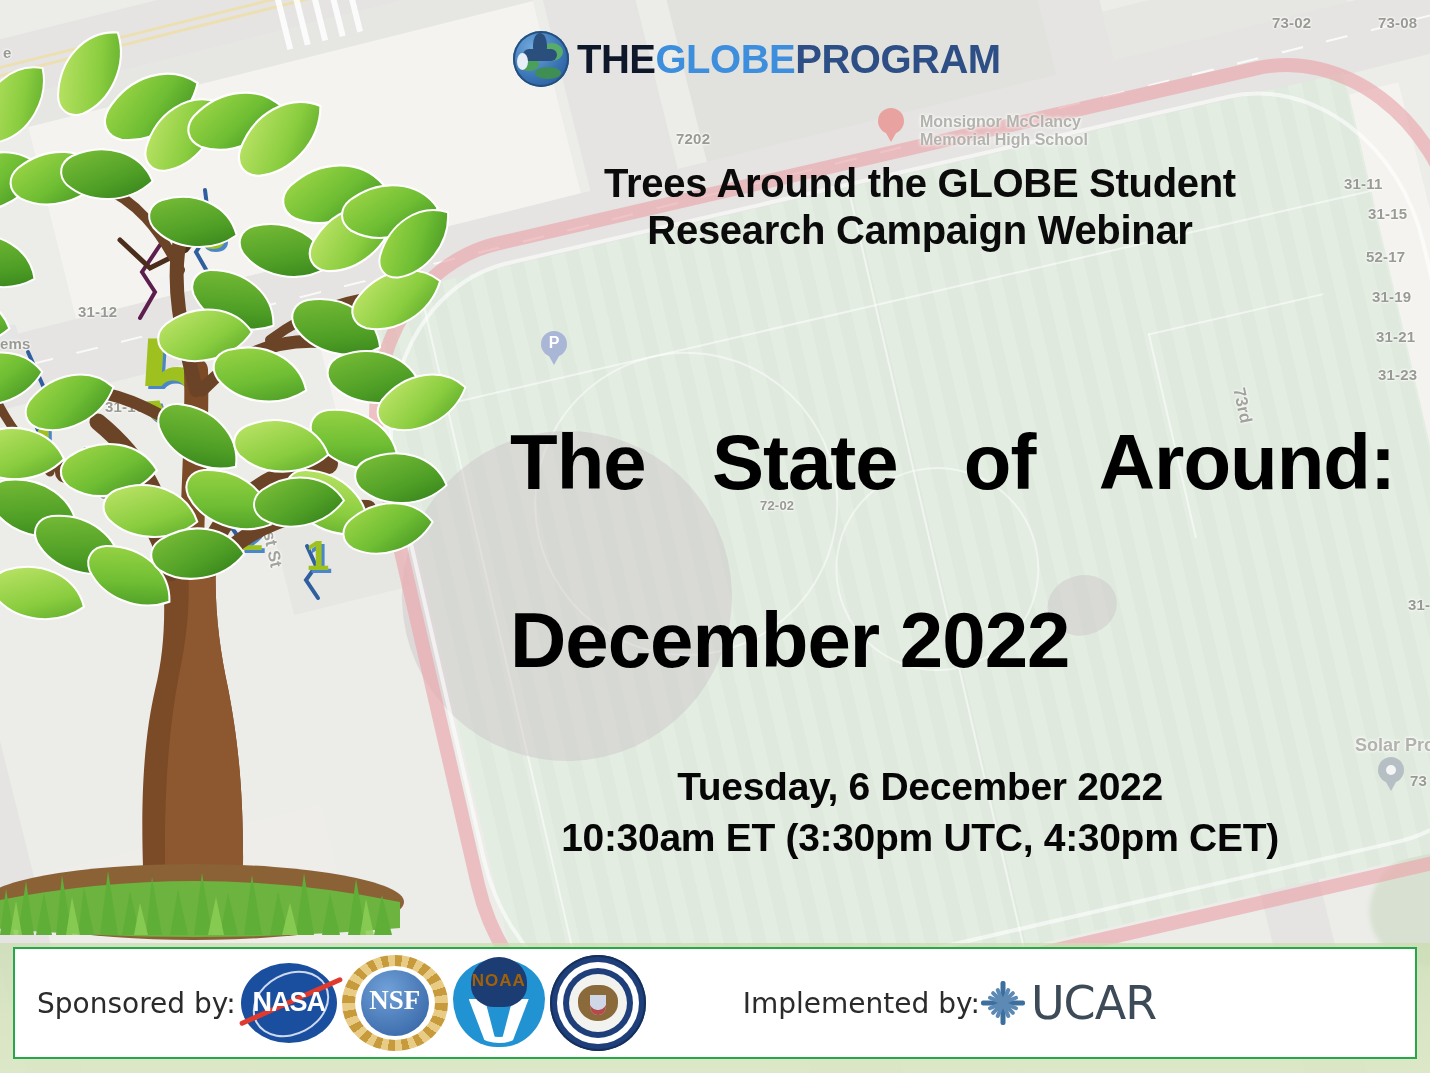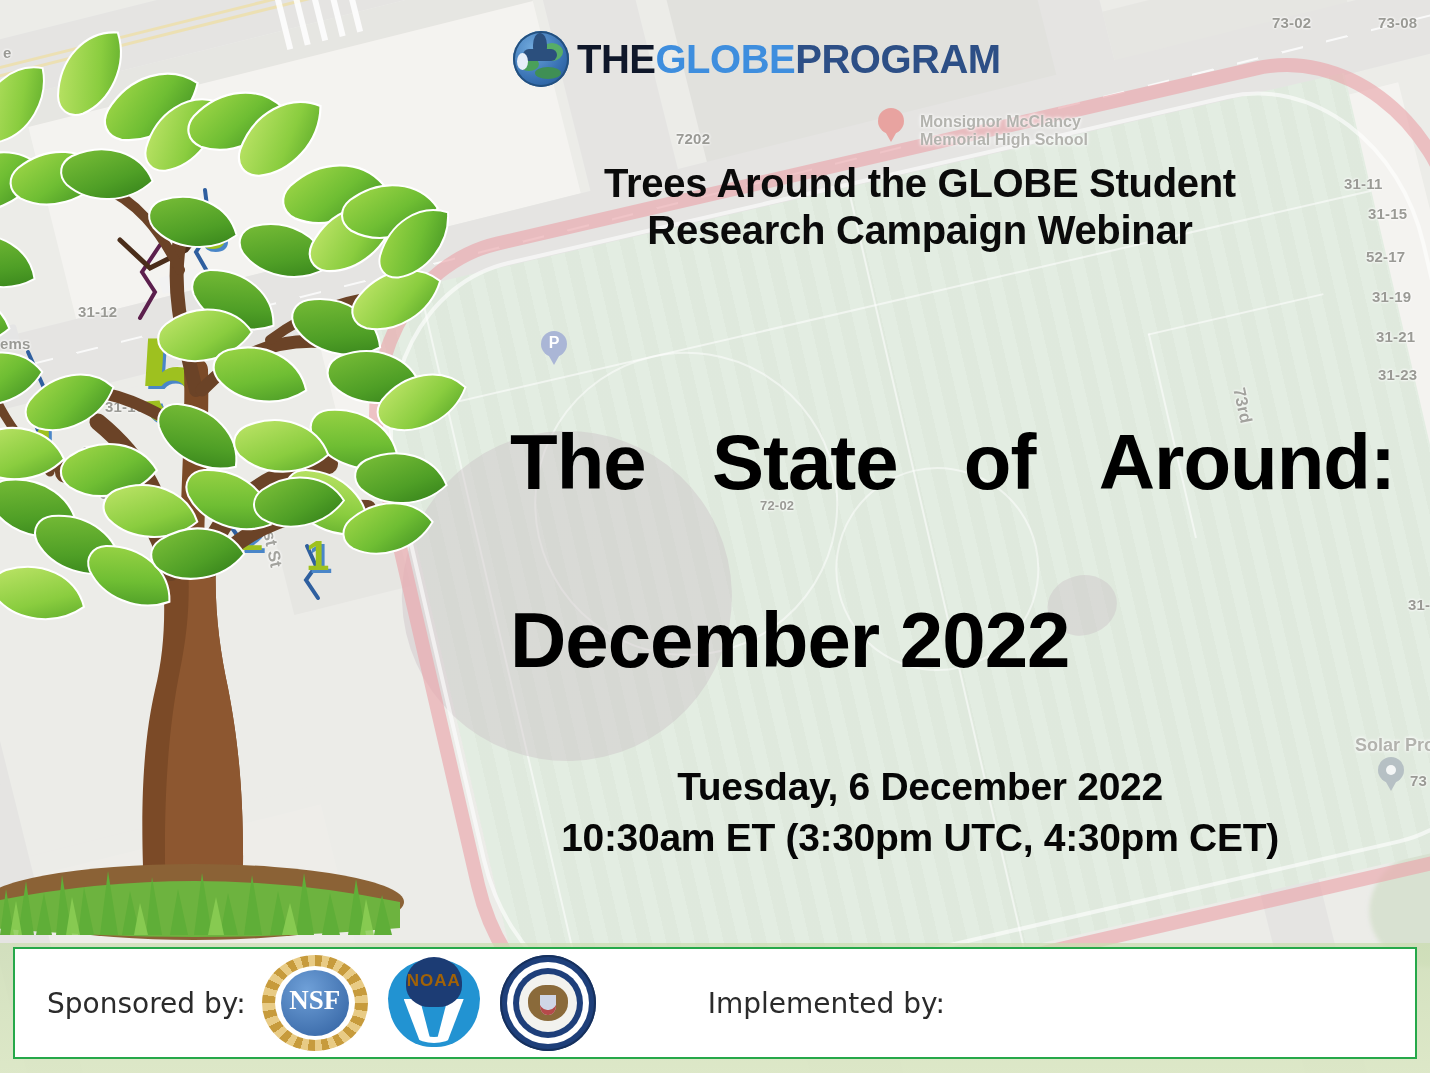--- a/index.html
+++ b/index.html
@@ -92,21 +92,21 @@
   .maintitle .l2{display:block;}
 
   .datetime{position:absolute;left:415px;top:762px;width:1010px;text-align:center;
     font-size:39px;font-weight:700;color:#060606;line-height:1.3;letter-spacing:-.3px;}
 
   
   .footer-wrap{position:absolute;left:0;bottom:0;width:1430px;height:130px;
     background:linear-gradient(180deg,rgba(203,221,177,.75),rgba(219,231,196,.9));}
   .footer{position:absolute;left:13px;top:4px;width:1404px;height:112px;background:#fff;
     border:2px solid #26a84a;box-sizing:border-box;
-    display:flex;align-items:center;gap:16px;padding:0 32px;}
+    display:flex;align-items:center;gap:1px;padding:0 22px;}
   .flabel{font-size:28px;color:#2b2b2b;font-family:"DejaVu Sans",sans-serif;white-space:nowrap;}
 
   
   .nasa{width:104px;height:88px;position:relative;}
   .nasa .ball{position:absolute;left:4px;top:4px;width:96px;height:80px;border-radius:50%;
     background:#1a4fa0;}
   .nasa .orb{position:absolute;left:14px;top:14px;width:76px;height:58px;border:2px solid #cfd9ee;
     border-radius:50%;transform:rotate(-28deg);}
   .nasa .swoosh{position:absolute;left:-2px;top:40px;width:112px;height:5px;background:#e03a2f;
     transform:rotate(-24deg);border-radius:3px;}
@@ -459,20 +459,26 @@
   <div class="datetime">
     <span>Tuesday, 6 December 2022</span><br>
     <span>10:30am ET (3:30pm UTC, 4:30pm CET)</span>
   </div>
 
   <div class="footer-wrap">
     <div class="footer">
 
       <span class="flabel">Sponsored by:</span>
 
+      <div class="nasa">
+        <span class="ball"></span>
+        <span class="orb"></span>
+        <span class="swoosh"></span>
+        <span class="word">NASA</span>
+      </div>
 
 
       <div class="nsf">
         <span class="rays"></span>
         <span class="innerwhite"></span>
         <span class="ball"></span>
         <span class="word">NSF</span>
       </div>
 
       <div class="noaa">
@@ -486,17 +492,30 @@
       <div class="dos">
         <span class="ring"></span>
         <span class="ring2"></span>
         <span class="cen"></span>
         <span class="eagle"></span>
         <span class="shield"></span>
       </div>
 
       <span class="flabel" style="margin-left:96px;">Implemented by:</span>
 
+      <div class="ucar">
+        <span class="star">
+          <i style="transform:translate(-50%,-50%) rotate(0deg)"></i>
+          <i style="transform:translate(-50%,-50%) rotate(90deg)"></i>
+          <i class="sm" style="transform:translate(-50%,-50%) rotate(45deg)"></i>
+          <i class="sm" style="transform:translate(-50%,-50%) rotate(135deg)"></i>
+          <i class="sm" style="transform:translate(-50%,-50%) rotate(22deg)"></i>
+          <i class="sm" style="transform:translate(-50%,-50%) rotate(68deg)"></i>
+          <i class="sm" style="transform:translate(-50%,-50%) rotate(112deg)"></i>
+          <i class="sm" style="transform:translate(-50%,-50%) rotate(158deg)"></i>
+        </span>
+        <span class="word">UCAR</span>
+      </div>
 
     </div>
   </div>
 
 </div>
 
 </body></html>

